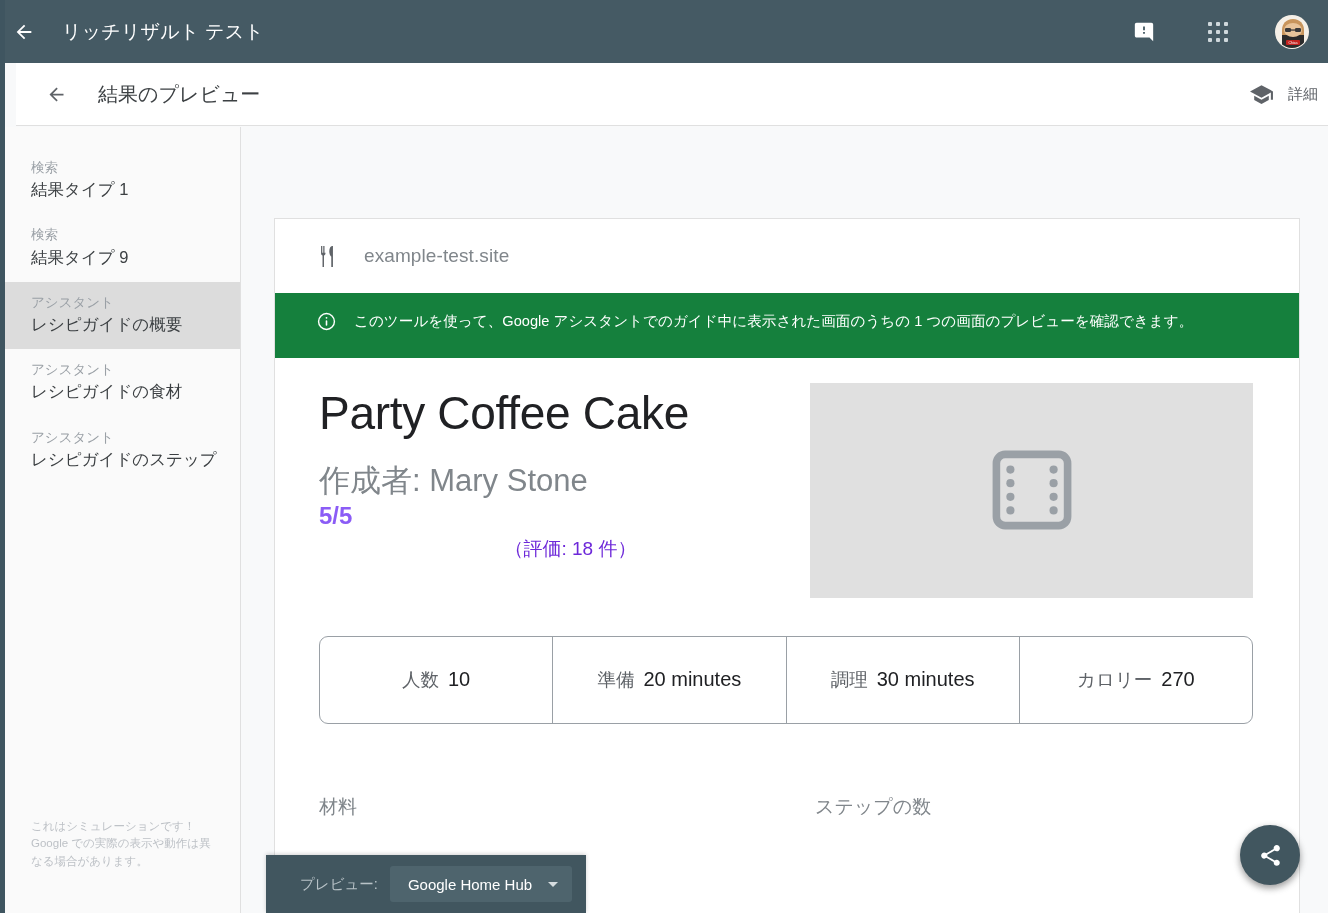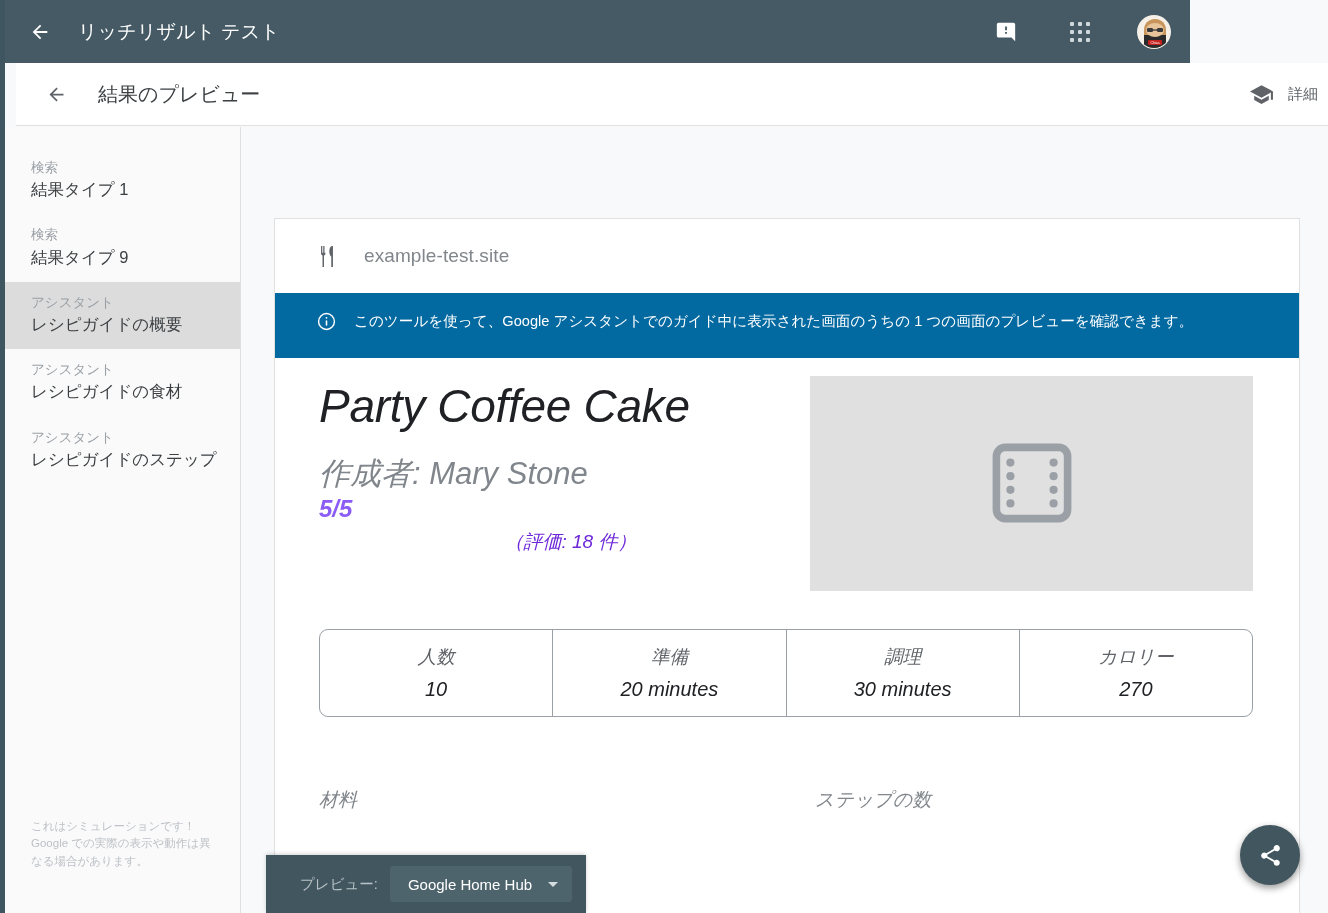--- a/index.html
+++ b/index.html
@@ -12,23 +12,23 @@
   #root { position: relative; width: 1328px; height: 913px; }
 
   
   .edge-strip {
     position: absolute; left: 0; top: 0; width: 5px; height: 913px;
     background: #3f5560; z-index: 60;
   }
 
   
   .appbar {
-    position: absolute; left: 0; top: 0; width: 1190px; height: 63px;
+    position: absolute; left: 0; top: 0; width: 1328px; height: 63px;
     background: #455a64; display: flex; align-items: center;
-    padding-left: 20px; padding-right: 14px;
+    padding-left: 4px; padding-right: 14px;
   }
   .appbar-back {
     width: 40px; height: 40px; display: flex; align-items: center;
     justify-content: center; cursor: pointer; flex: 0 0 auto;
   }
   .appbar-title {
     color: #ffffff; font-size: 19px; letter-spacing: .2px;
     margin-left: 18px; white-space: nowrap;
   }
   .appbar-spacer { flex: 1 1 auto; }
@@ -95,27 +95,27 @@
   .card {
     position: absolute; left: 33px; top: 91px; width: 1026px; min-height: 700px;
     background: #ffffff; border: 1px solid #e0e0e0;
   }
   .card-head {
     height: 74px; display: flex; align-items: center; padding-left: 42px; gap: 22px;
   }
   .card-site { font-size: 19px; color: #80868b; letter-spacing: .1px; }
 
   .banner {
-    background: #0369a1; color: #ffffff; display: flex; gap: 18px;
+    background: #15803d; color: #ffffff; display: flex; gap: 18px;
     padding: 17px 30px 19px 42px; font-size: 14.6px; line-height: 1.62;
   }
   .banner-icon { flex: 0 0 auto; margin-top: 2px; }
   .banner-text { flex: 1 1 auto; }
 
-  .body { padding: 18px 46px 0 44px; font-style: italic; }
+  .body { padding: 25px 46px 0 44px; }
   .hero { display: flex; gap: 0; }
   .hero-left { flex: 1 1 auto; padding-top: 6px; }
   .recipe-title {
     font-size: 46px; font-weight: 400; color: #202124; letter-spacing: -.3px;
     line-height: 1.08;
   }
   .recipe-author {
     font-size: 31px; color: #80868b; margin-top: 22px; font-weight: 400;
   }
   .rating-score {
@@ -127,21 +127,21 @@
   .hero-right {
     flex: 0 0 auto; width: 443px; height: 215px; background: #e0e0e0;
     display: flex; align-items: center; justify-content: center;
   }
 
   .stats {
     margin-top: 38px; border: 1px solid #9aa0a6; border-radius: 9px;
     display: flex; overflow: hidden; height: 88px;
   }
   .stat {
-    flex: 1 1 0; display: flex; flex-direction: column; align-items: center;
+    flex: 1 1 0; display: flex; align-items: center;
     justify-content: center; gap: 9px; border-right: 1px solid #9aa0a6;
   }
   .stat:last-child { border-right: none; }
   .stat-label { font-size: 18.5px; color: #5f6368; }
   .stat-value { font-size: 20px; color: #202124; }
 
   .footer-row {
     display: flex; margin-top: 70px; padding-bottom: 30px;
   }
   .footer-col { font-size: 19px; color: #80868b; }

